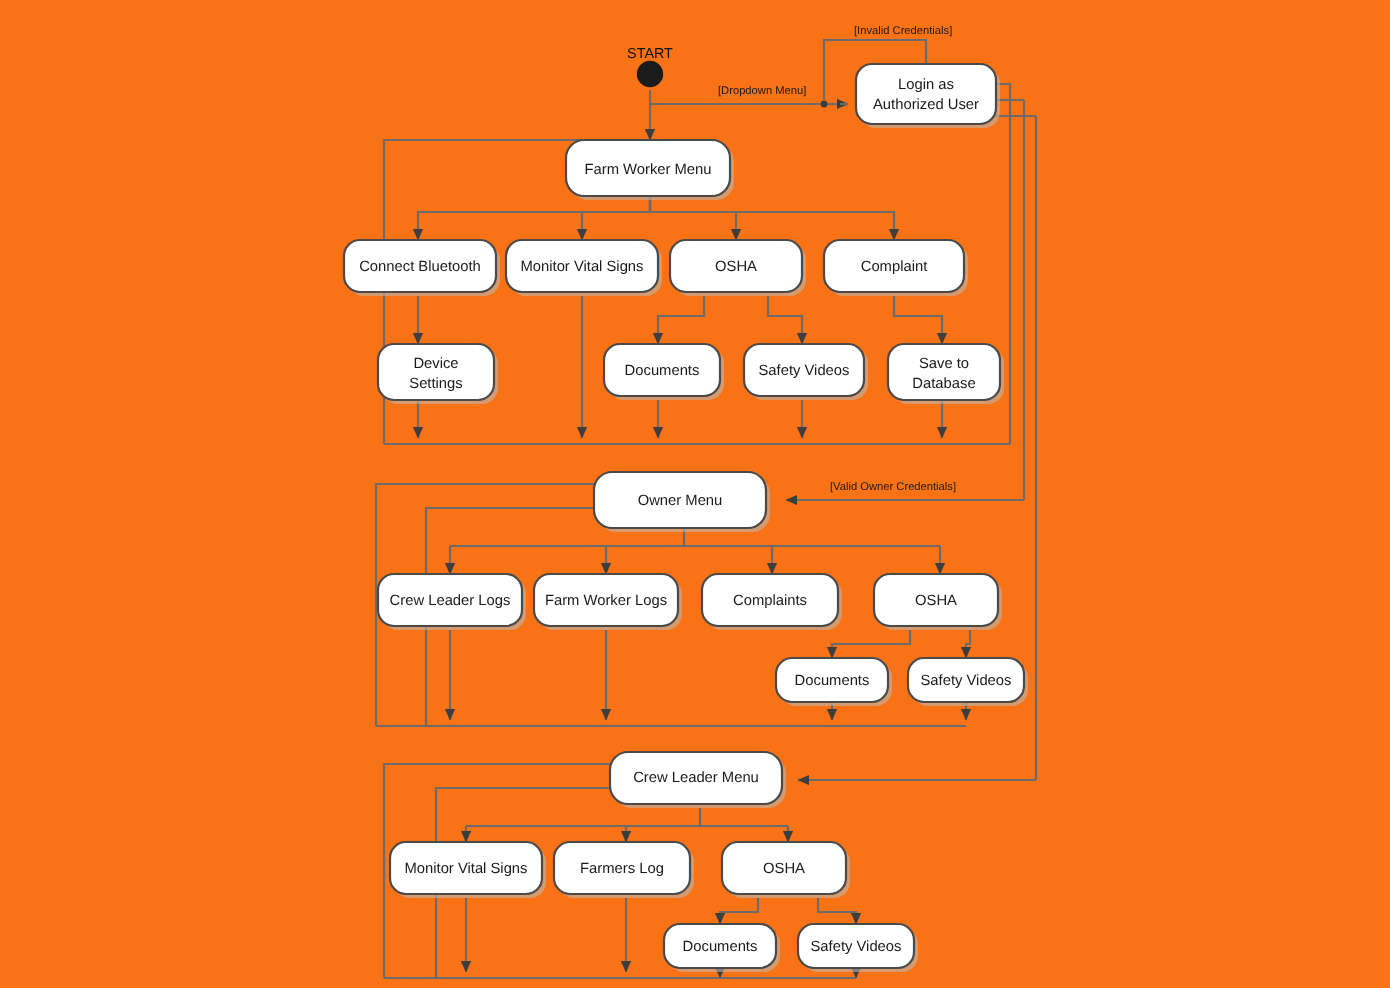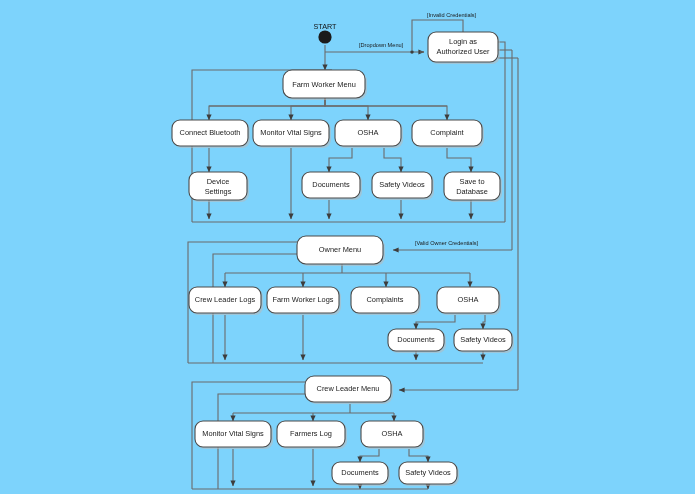--- a/index.html
+++ b/index.html
@@ -8,21 +8,21 @@
     padding: 0;
     background: #ffffff;
   }
   body {
     font-family: "Liberation Sans", sans-serif;
   }
   #canvas {
     position: relative;
     width: 695px;
     height: 494px;
-    background: #7dd3fc;
+    background: #f97316;
     overflow: hidden;
   }
   #diagram-svg {
     position: absolute;
     top: 0;
     left: 0;
     width: 695px;
     height: 494px;
   }
   .edge-line {

